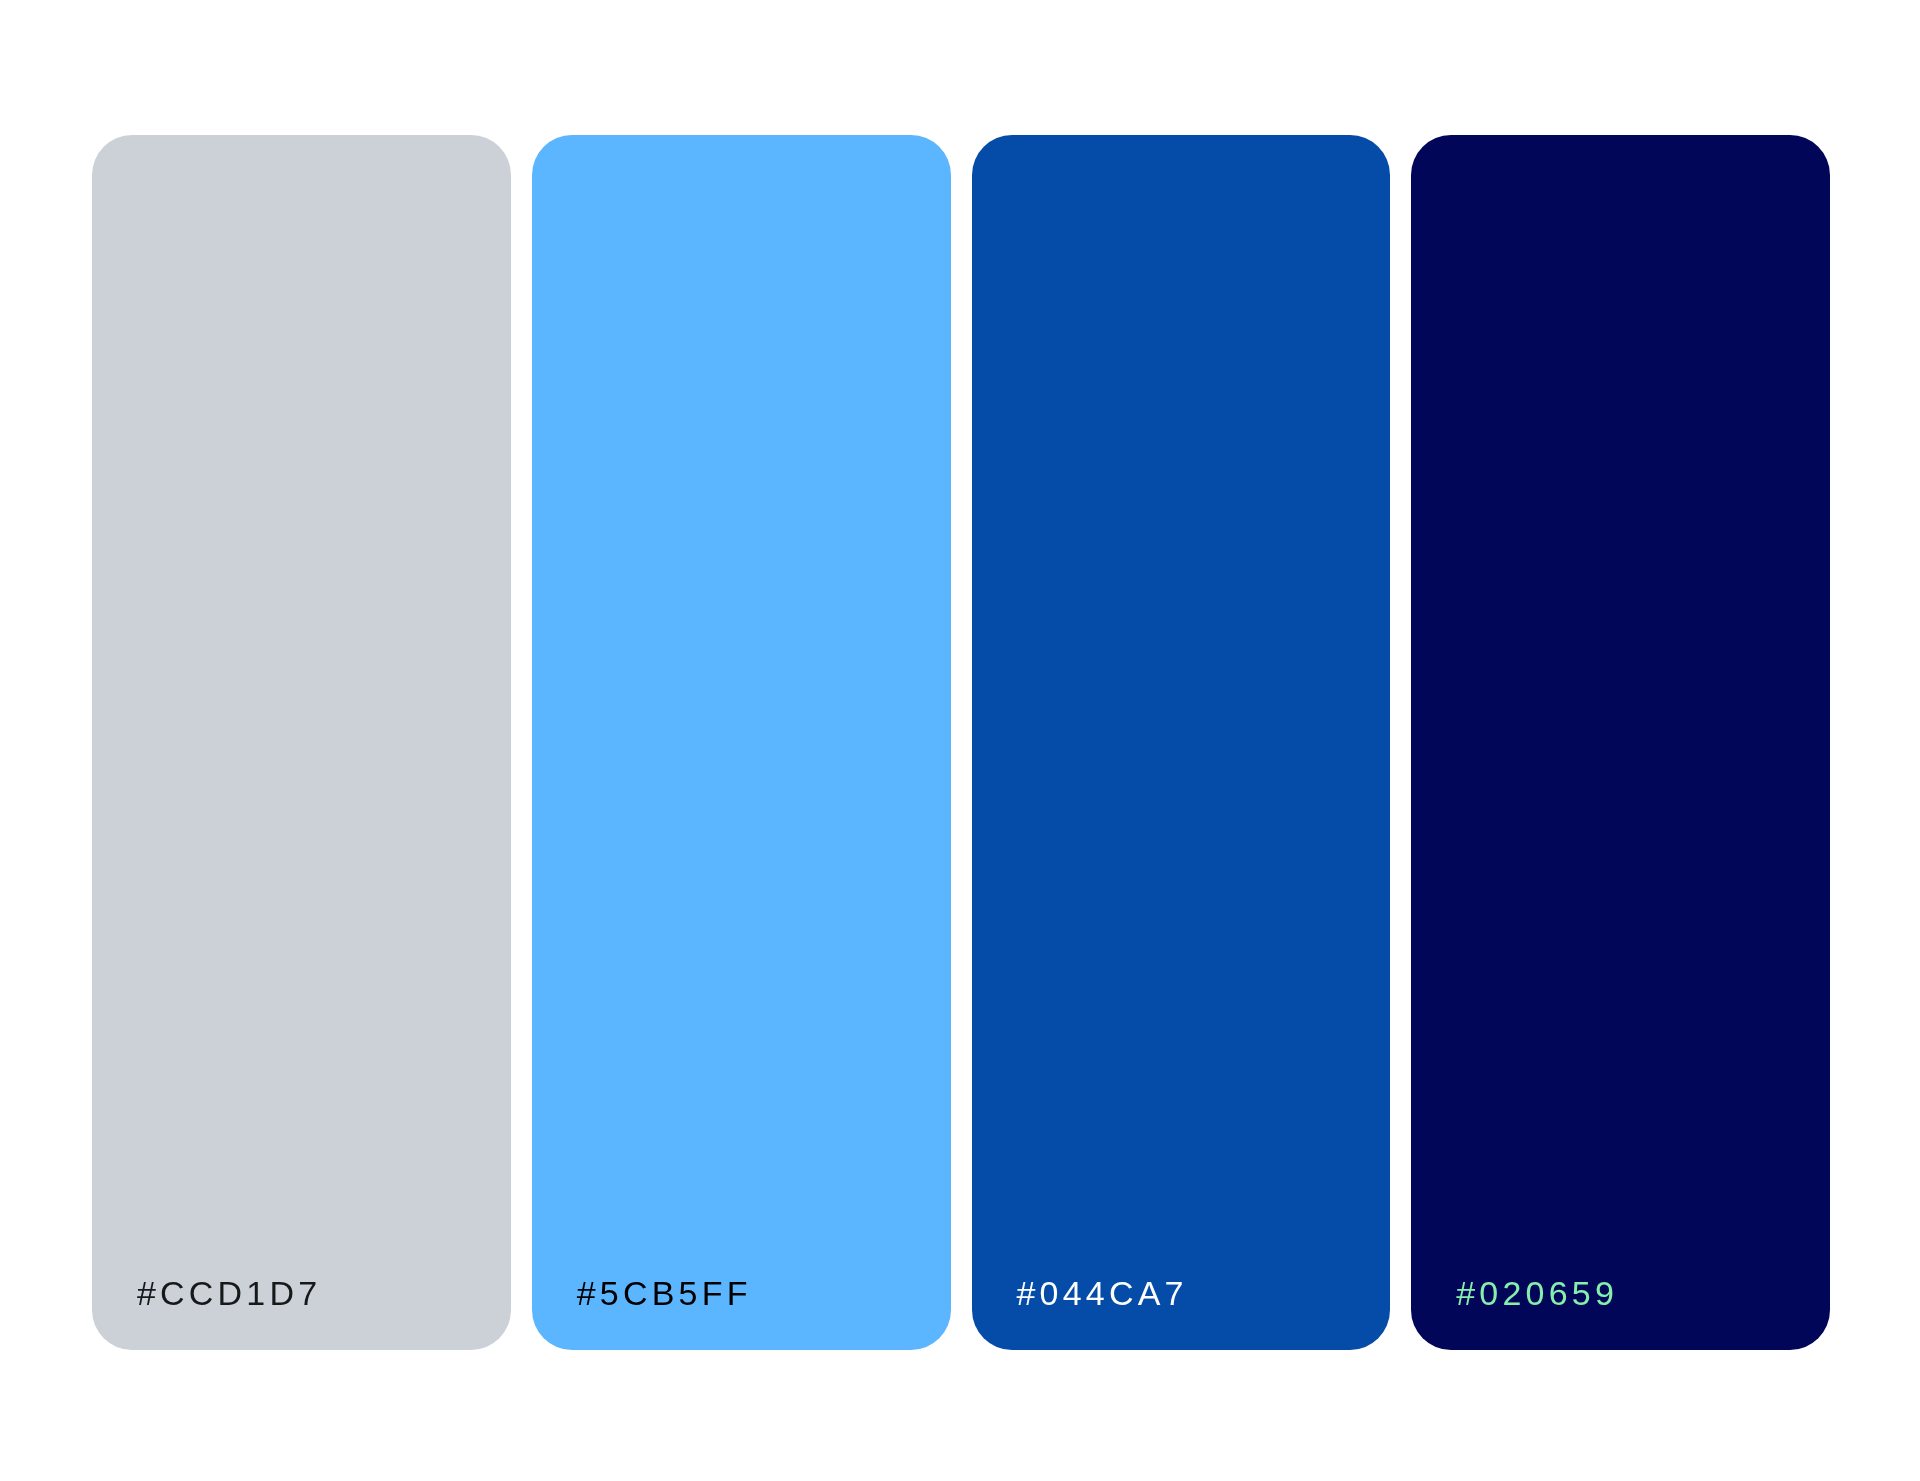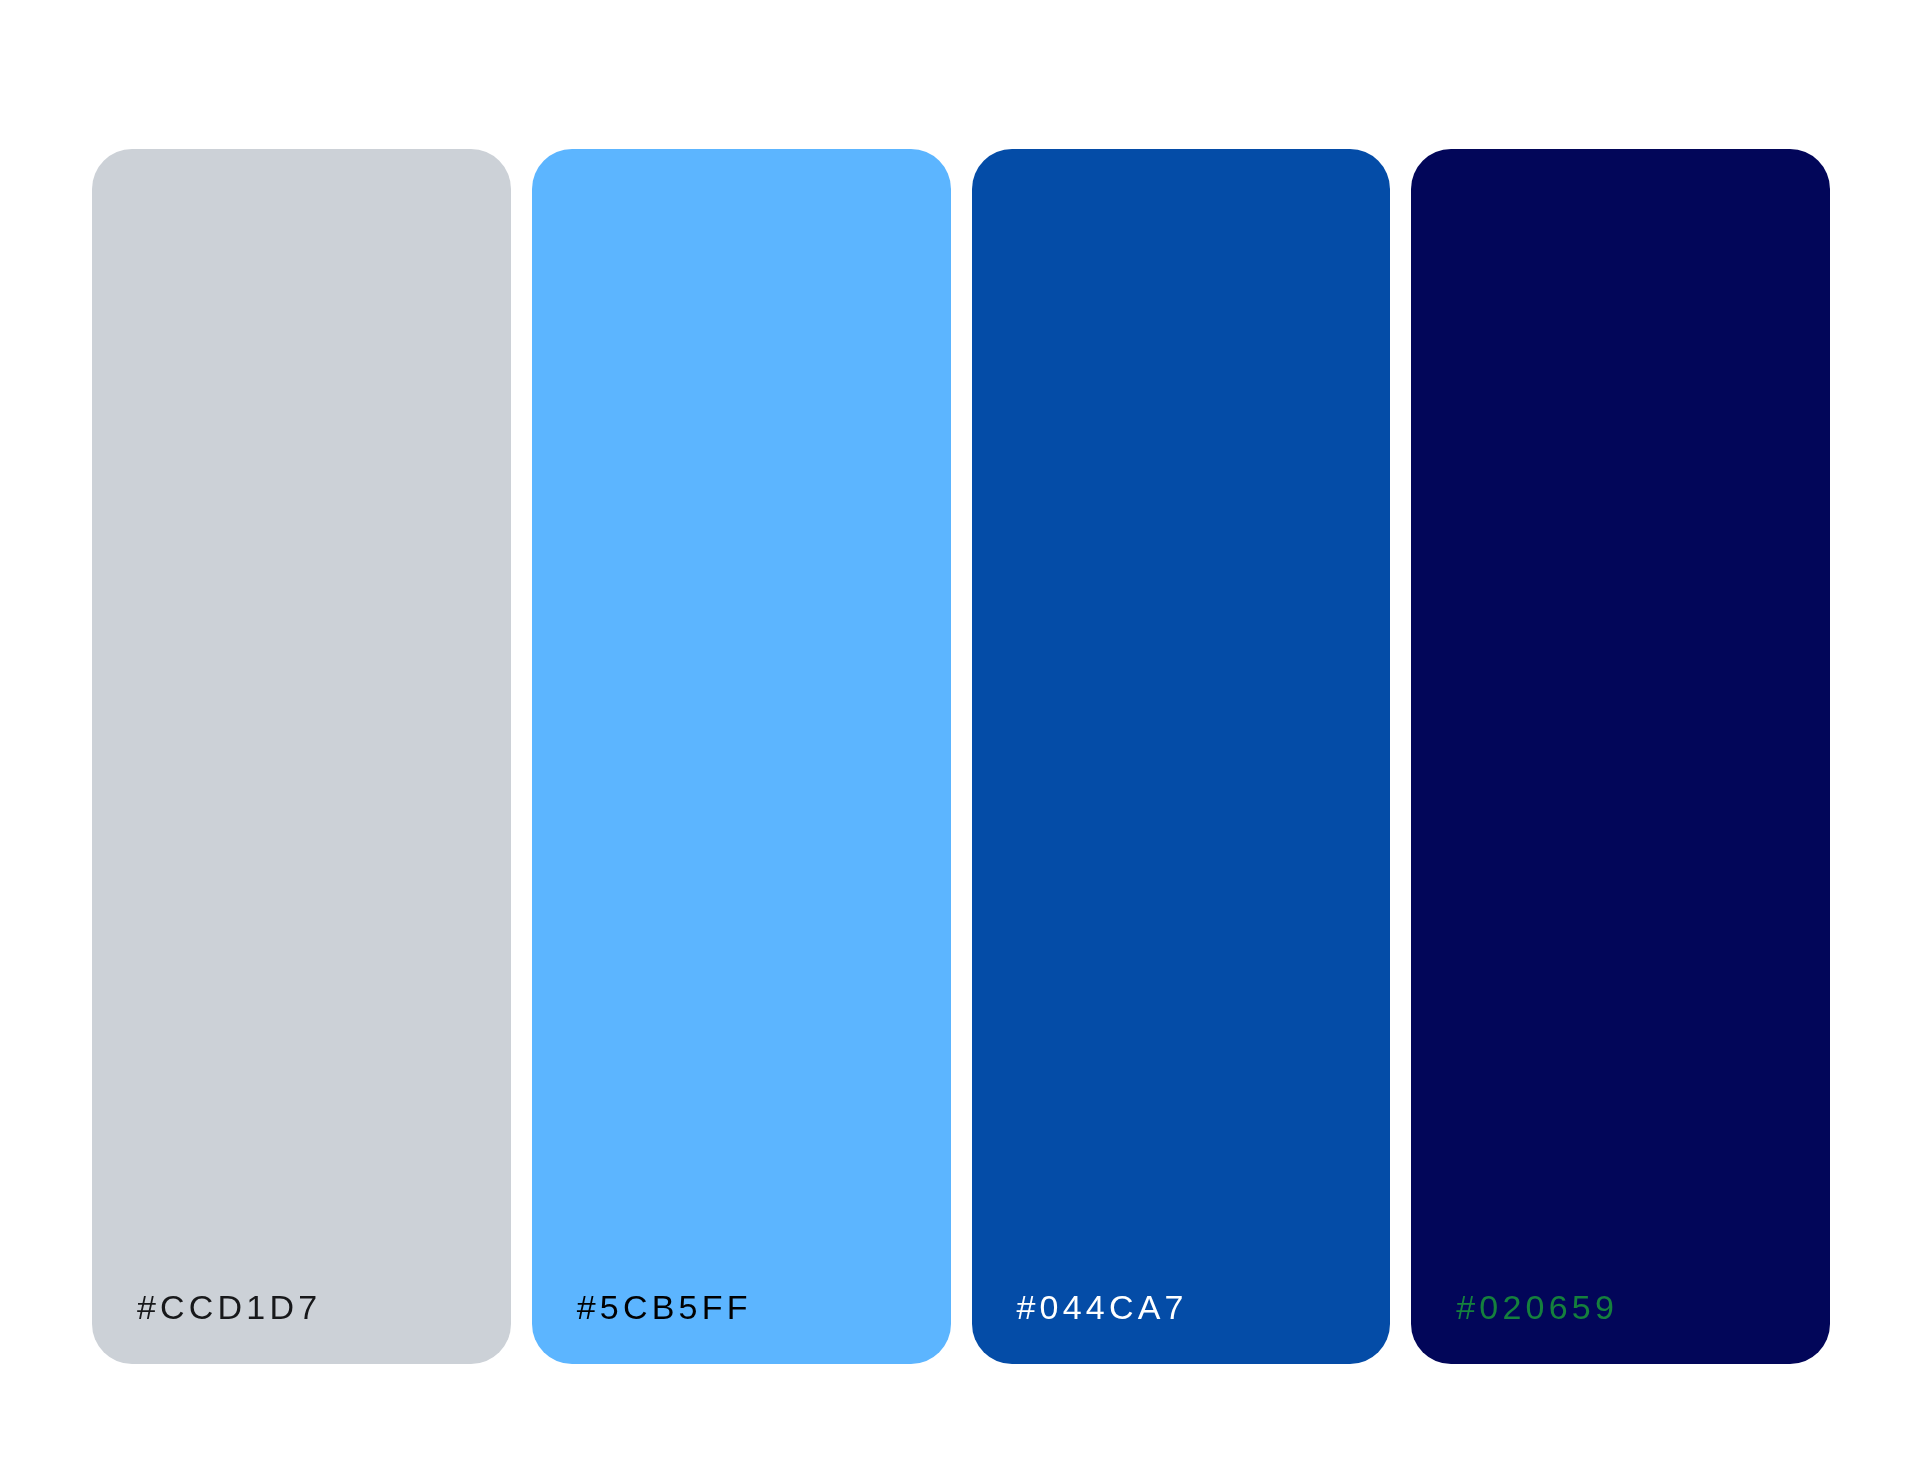--- a/index.html
+++ b/index.html
@@ -20,21 +20,21 @@
     position: relative;
     width: 1920px;
     height: 1481px;
     background: #ffffff;
     box-sizing: border-box;
   }
 
   .swatch-row {
     position: absolute;
     left: 92px;
-    top: 149px;
+    top: 135px;
     width: 1738px;
     height: 1215px;
     display: flex;
     flex-direction: row;
     align-items: stretch;
     gap: 21px;
   }
 
   .swatch {
     position: relative;
@@ -74,17 +74,17 @@
 
     <div class="swatch" style="background-color: rgb(92, 181, 255);">
       <span class="swatch-label label-dark" style="color: #000000;">#5CB5FF</span>
     </div>
 
     <div class="swatch" style="background-color: rgb(4, 76, 167);">
       <span class="swatch-label label-light" style="color: rgb(255, 255, 255);">#044CA7</span>
     </div>
 
     <div class="swatch" style="background-color: rgb(2, 6, 89);">
-      <span class="swatch-label label-light" style="color: #15803d;">#020659</span>
+      <span class="swatch-label label-light" style="color: #86efac;">#020659</span>
     </div>
 
   </div>
 </div>
 
 </body></html>

